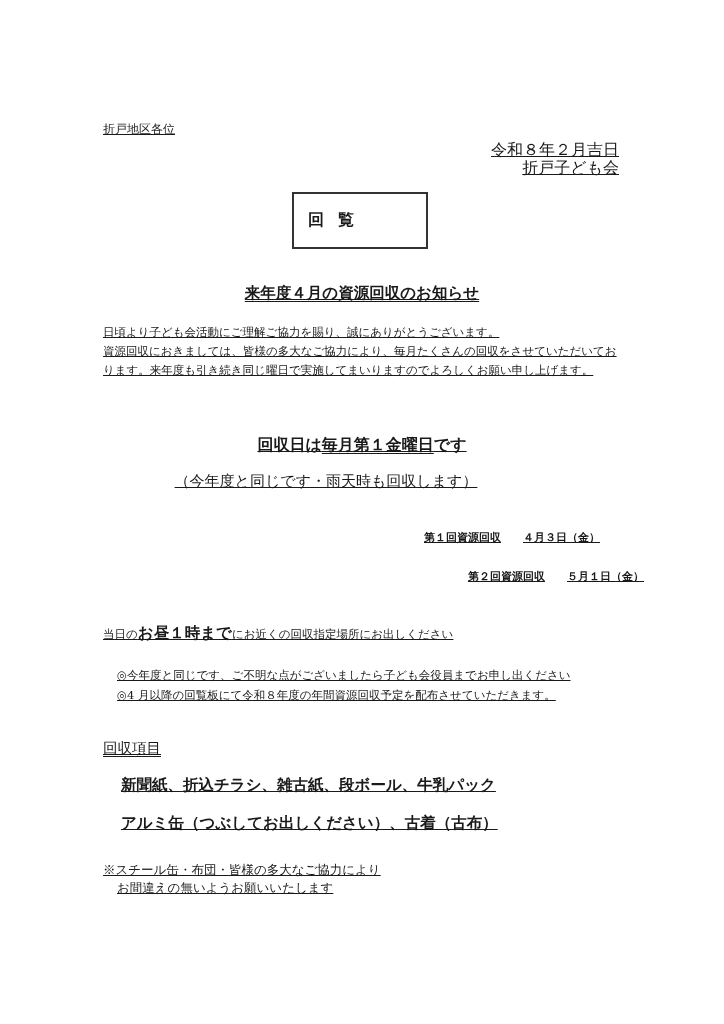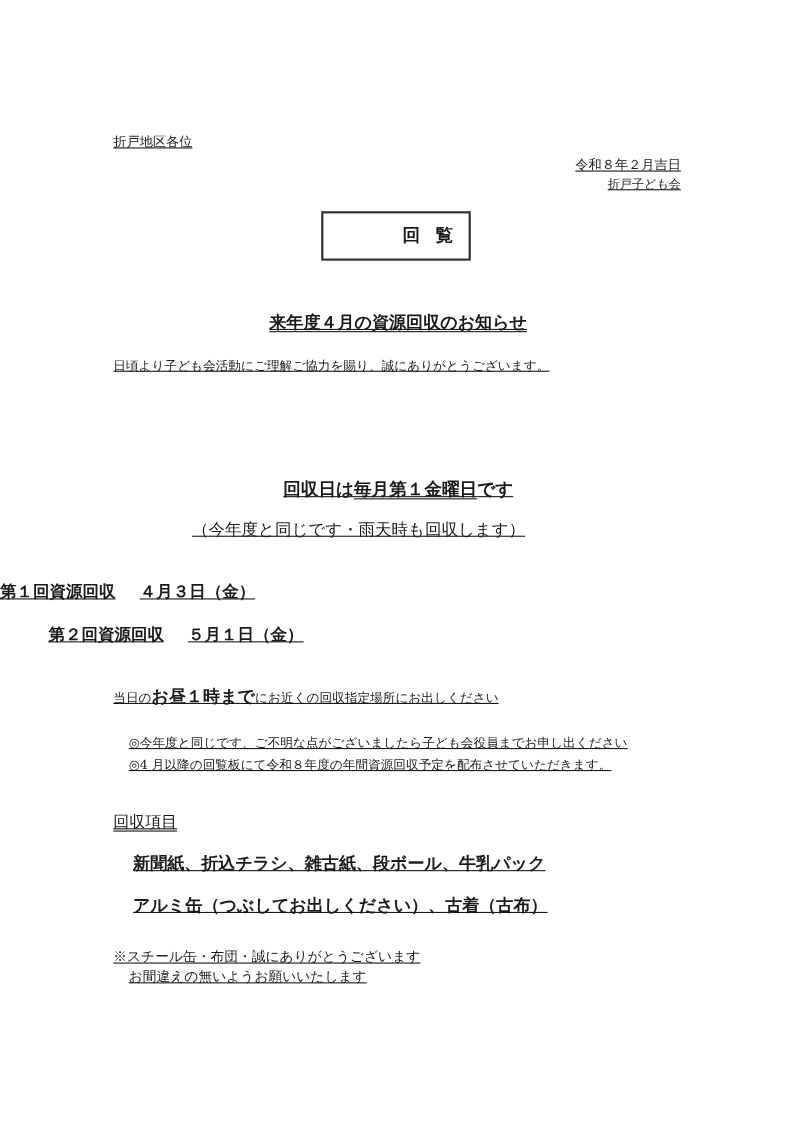--- a/index.html
+++ b/index.html
@@ -11,30 +11,30 @@
       width: 724px;
       height: 1024px;
       position: relative;
       overflow: hidden;
       color: #1a1a1a;
       font-family: "DejaVu Serif", "Liberation Serif", serif;
     }
     .abs { position: absolute; white-space: nowrap; text-decoration: underline; }
 
     .addressee { left: 103px; top: 121px; font-size: 12px; line-height: 16px; }
-    .date { right: 105px; top: 142px; font-size: 12px; line-height: 16px; text-align: right; }
-    .sender { right: 105px; top: 160px; font-size: 11px; line-height: 16px; text-align: right; }
+    .date { right: 105px; top: 142px; font-size: 16px; line-height: 16px; text-align: right; }
+    .sender { right: 105px; top: 160px; font-size: 16px; line-height: 16px; text-align: right; }
 
     .circular-box {
       position: absolute;
       left: 292px; top: 192px;
-      width: 136px; height: 45px;
+      width: 136px; height: 57px;
       border: 2px solid #333;
       box-sizing: border-box;
-      display: flex; align-items: center; justify-content: flex-end;
+      display: flex; align-items: center; justify-content: flex-start;
     }
     .circular-box span {
       font-family: "DejaVu Sans", "Liberation Sans", sans-serif;
       font-weight: bold;
       font-size: 16px;
       letter-spacing: 14px;
       margin-left: 14px;
     }
 
     .title {
@@ -67,24 +67,24 @@
 
     .collection-note {
       left: 0; width: 652px; top: 470px;
       text-align: center;
       font-size: 15px;
       line-height: 22px;
     }
 
     .schedule-row {
       left: 0; width: 600px;
-      text-align: left;
+      text-align: right;
       font-family: "DejaVu Sans", "Liberation Sans", sans-serif;
       font-weight: bold;
-      font-size: 15px;
+      font-size: 11px;
       line-height: 22px;
     }
     .schedule-row.r1 { top: 527px; }
     .schedule-row.r2 { top: 566px; padding-left: 44px; }
     .schedule-row .gap { display: inline-block; width: 22px; }
 
     .deadline {
       left: 103px; top: 622px;
       font-size: 11.5px;
       line-height: 22px;
@@ -138,20 +138,21 @@
 <div class="circular-box">
   <span>回覧</span>
 </div>
 
 <div class="abs title">
   <span>来年度４月の資源回収のお知らせ</span>
 </div>
 
 <div class="abs intro">
   <p>日頃より子ども会活動にご理解ご協力を賜り、誠にありがとうございます。</p>
+  <p>資源回収におきましては、皆様の多大なご協力により、毎月たくさんの回収をさせていただいております。来年度も引き続き同じ曜日で実施してまいりますのでよろしくお願い申し上げます。</p>
 </div>
 
 <div class="abs collection-day">
   <span>回収日は</span><span class="u">毎月第１金曜日</span><span>です</span>
 </div>
 <div class="abs collection-note">（今年度と同じです・雨天時も回収します）</div>
 
 <div class="abs schedule-row r1">
   <span>第１回資源回収</span><span class="gap"></span><span>４月３日（金）</span>
 </div>
@@ -165,14 +166,14 @@
 
 <div class="abs notice n1">◎今年度と同じです、ご不明な点がございましたら子ども会役員までお申し出ください</div>
 <div class="abs notice n2">◎4 月以降の回覧板にて令和８年度の年間資源回収予定を配布させていただきます。</div>
 
 <div class="abs items-heading">
   <span>回収項目</span>
 </div>
 <div class="abs item-line l1">新聞紙、折込チラシ、雑古紙、段ボール、牛乳パック</div>
 <div class="abs item-line l2">アルミ缶（つぶしてお出しください）、古着（古布）</div>
 
-<div class="abs warning w1">※スチール缶・布団・誠にありがとうございます</div>
+<div class="abs warning w1">※スチール缶・布団・皆様の多大なご協力により</div>
 <div class="abs warning w2">お間違えの無いようお願いいたします</div>
 
 </body></html>

